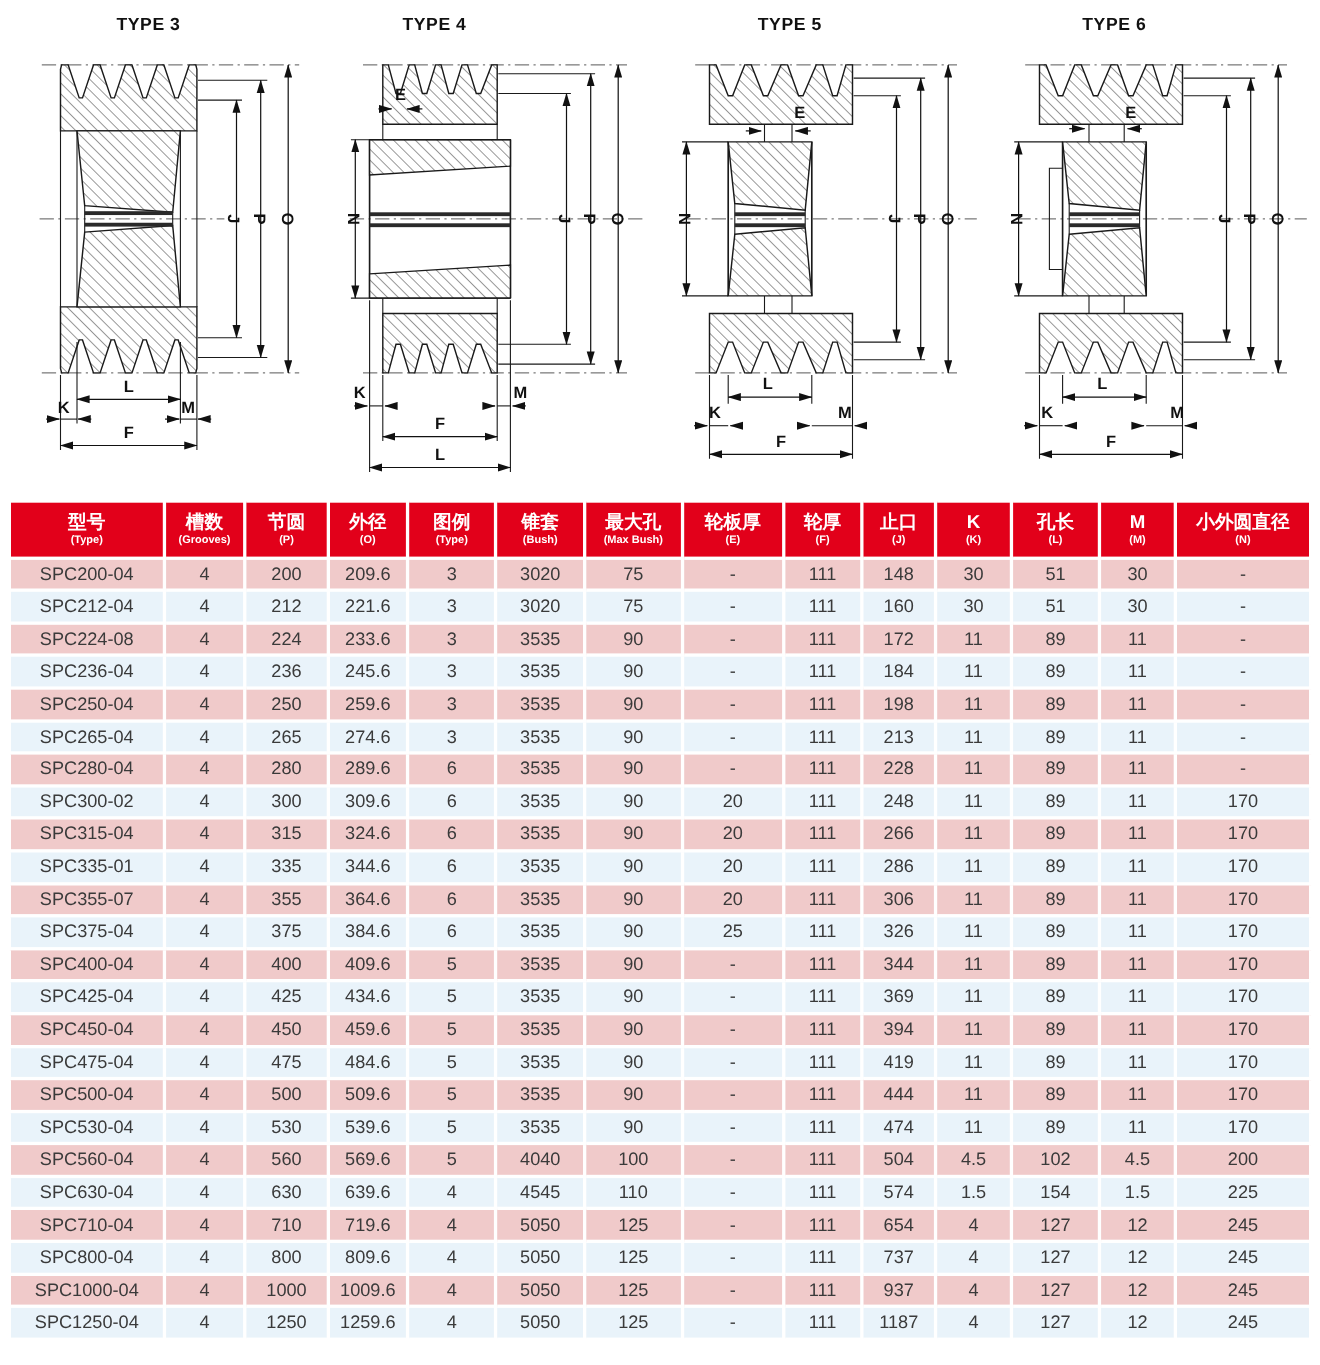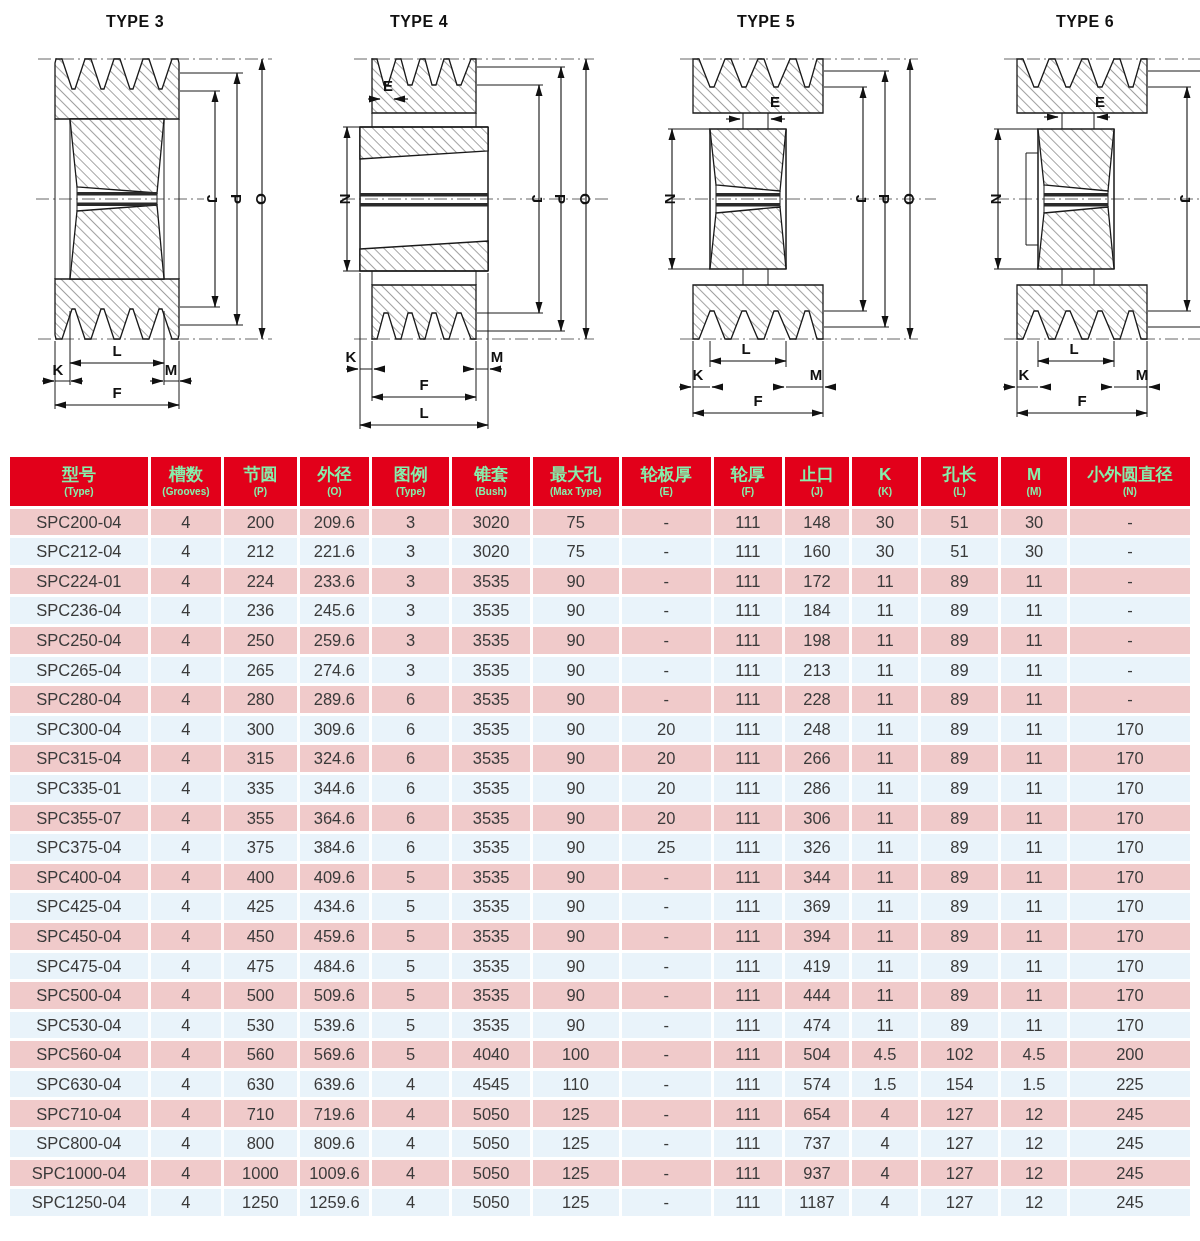--- a/index.html
+++ b/index.html
@@ -1,33 +1,33 @@
 <!DOCTYPE html>
 <html><head>
 <meta charset="utf-8">
 <style>
   html,body{margin:0;padding:0;background:#fff;}
   .page{width:1200px;height:1241px;background:#fff;overflow:hidden;
         font-family:"Liberation Sans",sans-serif;}
   
-  .diagrams{display:flex;width:1200px;height:450px;gap:24px;}
+  .diagrams{display:flex;width:1200px;height:450px;}
   .panel{width:300px;height:450px;}
   .panel svg{display:block;}
   .ol{fill:none;stroke:#1a1a1a;stroke-width:1.5;stroke-linejoin:miter;}
   .hp{stroke:#1a1a1a;stroke-width:1.3;stroke-linejoin:miter;}
   .tn{stroke:#1a1a1a;stroke-width:1;fill:none;}
   .dm{stroke:#111;stroke-width:1.1;fill:none;}
   .cl{stroke:#555;stroke-width:0.9;fill:none;stroke-dasharray:13 4 2 4;}
   .lb{font-family:"Liberation Sans",sans-serif;font-size:15px;font-weight:bold;fill:#111;}
   .tt{font-family:"Liberation Sans",sans-serif;font-size:16px;font-weight:bold;fill:#111;letter-spacing:.5px;}
   
   .table-wrap{padding:4px 7px 0 7px;}
   table.spec{width:1186px;border-collapse:collapse;table-layout:fixed;}
   table.spec th,table.spec td{border:3px solid #fff;}
-  table.spec thead th{background:#e2001a;color:#86efac;padding:7px 1px 8px 1px;vertical-align:middle;}
+  table.spec thead th{background:#e2001a;color:#ffffff;padding:7px 1px 8px 1px;vertical-align:middle;}
   .zh{font-size:17px;font-weight:bold;line-height:1.3;}
   .en{font-size:10px;font-weight:bold;line-height:1.15;}
   table.spec td{height:26.6px;text-align:center;font-size:16.5px;color:#3a3a3a;
                 padding:0;line-height:1;white-space:nowrap;}
   tr.odd  td{background:#f0caca;}
   tr.even td{background:#e9f3fa;}
 </style>
 </head>
 <body>
 
@@ -281,21 +281,21 @@
           <th>
               <div class="zh">图例</div>
               <div class="en">(Type)</div>
             </th>
           <th>
               <div class="zh">锥套</div>
               <div class="en">(Bush)</div>
             </th>
           <th>
               <div class="zh">最大孔</div>
-              <div class="en">(Max Type)</div>
+              <div class="en">(Max Bush)</div>
             </th>
           <th>
               <div class="zh">轮板厚</div>
               <div class="en">(E)</div>
             </th>
           <th>
               <div class="zh">轮厚</div>
               <div class="en">(F)</div>
             </th>
           <th>
@@ -347,21 +347,21 @@
             <td>75</td>
             <td>-</td>
             <td>111</td>
             <td>160</td>
             <td>30</td>
             <td>51</td>
             <td>30</td>
             <td>-</td>
           </tr>
           <tr class="odd">
-            <td>SPC224-01</td>
+            <td>SPC224-08</td>
             <td>4</td>
             <td>224</td>
             <td>233.6</td>
             <td>3</td>
             <td>3535</td>
             <td>90</td>
             <td>-</td>
             <td>111</td>
             <td>172</td>
             <td>11</td>
@@ -427,21 +427,21 @@
             <td>90</td>
             <td>-</td>
             <td>111</td>
             <td>228</td>
             <td>11</td>
             <td>89</td>
             <td>11</td>
             <td>-</td>
           </tr>
           <tr class="even">
-            <td>SPC300-04</td>
+            <td>SPC300-02</td>
             <td>4</td>
             <td>300</td>
             <td>309.6</td>
             <td>6</td>
             <td>3535</td>
             <td>90</td>
             <td>20</td>
             <td>111</td>
             <td>248</td>
             <td>11</td>

